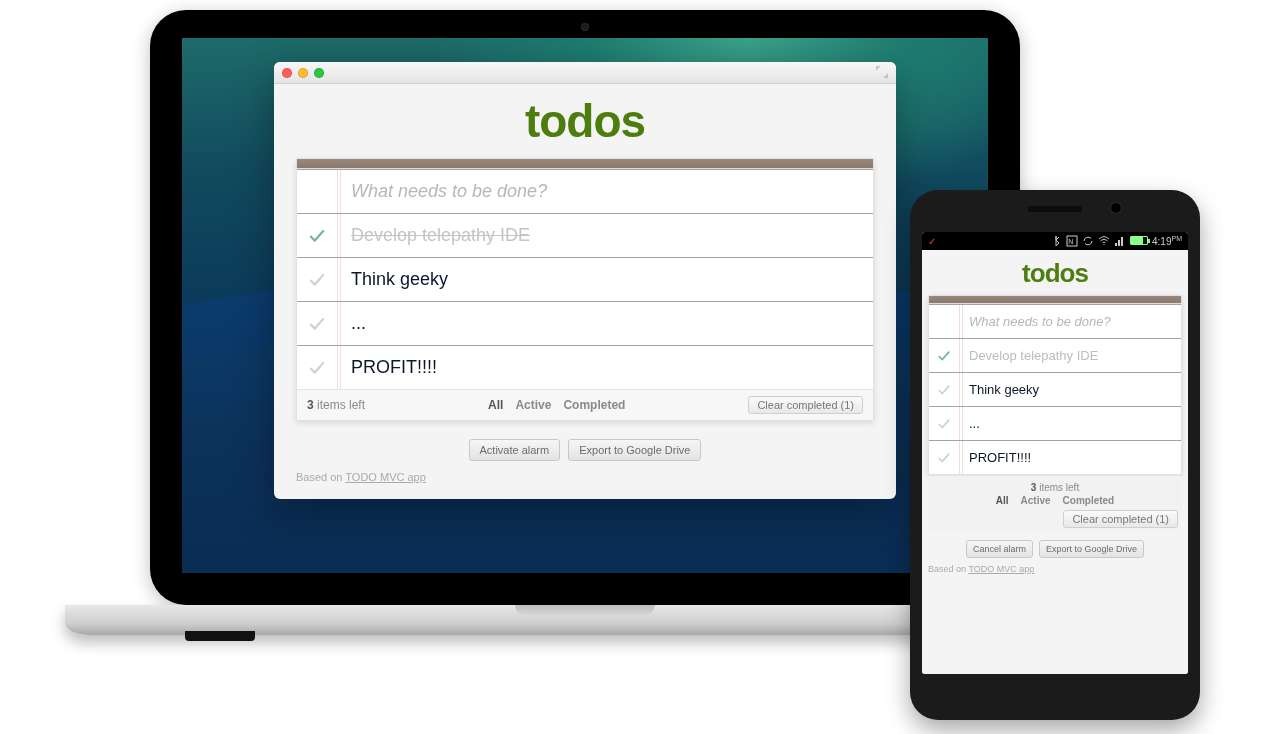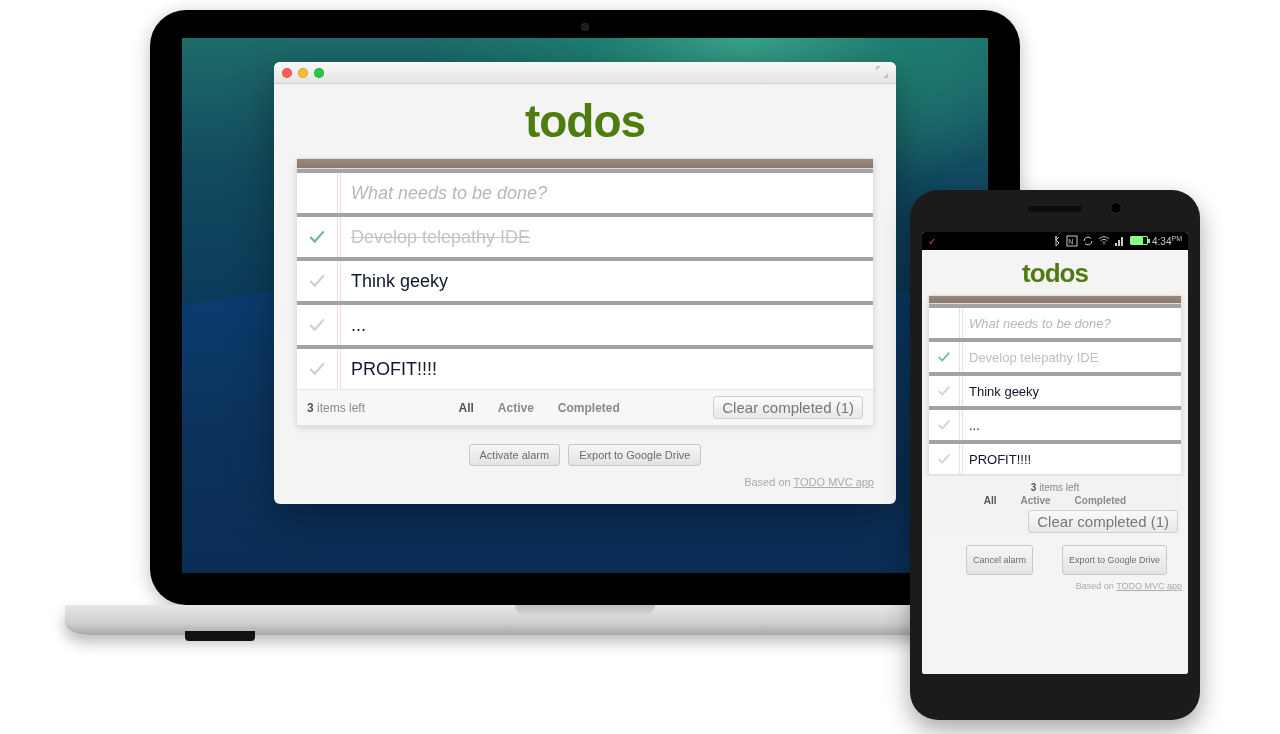--- a/index.html
+++ b/index.html
@@ -141,21 +141,21 @@
   }
   .card-header-strip{
     height:10px;
     background: linear-gradient(#9a887a,#8a796c);
     border-bottom:1px solid #ddd;
   }
   .row {
     display:flex;
     align-items:center;
     min-height:44px;
-    border-top:4px solid #a3a3a3;
+    border-top:1px solid #a3a3a3;
     position:relative;
     padding:0 12px 0 0;
   }
   .row:first-of-type{border-top:none;}
   .row::before{
     content:"";
     position:absolute;
     left:40px;top:0;bottom:0;
     width:0;
     border-left:1px solid #f3dcdc;
@@ -190,50 +190,50 @@
     display:flex;
     align-items:center;
     justify-content:space-between;
     padding:6px 10px;
     font-size:12px;
     color:#8a8a8a;
     background:#f7f7f7;
     border-top:1px solid #e6e6e6;
   }
   .count b{color:#555;font-weight:600;}
-  .filters{display:flex;gap:24px;}
+  .filters{display:flex;gap:12px;}
   .filters span{cursor:pointer;font-weight:bold;}
   .filters .sel{font-weight:700;color:#555;}
   .clear-btn{
     background:linear-gradient(#fafafa,#e8e8e8);
     border:1px solid #cfcfcf;
     border-radius:3px;
     padding:2px 8px;
-    font-size:15px;
+    font-size:11px;
     color:#777;
     cursor:pointer;
   }
 
   .below-buttons{
     display:flex;
     justify-content:center;
     gap:8px;
     margin-top:18px;
   }
   .pill-btn{
     background:linear-gradient(#f6f6f6,#e3e3e3);
     border:1px solid #c8c8c8;
     border-radius:3px;
     padding:4px 10px;
     font-size:11px;
     color:#6c6c6c;
     cursor:pointer;
   }
   .credits{
-    text-align:right;
+    text-align:left;
     font-size:11px;
     color:#aaa;
     margin-top:10px;
   }
   .credits .link{ text-decoration:underline; }
 
   
   .phone{
     position:absolute;
     right:80px;
@@ -314,21 +314,21 @@
     padding:6px 4px 2px;
     font-size:10px;
     color:#8a8a8a;
     background:#f2f2f2;
     border-top:1px solid #e4e4e4;
   }
   .phone-footer .count{display:block;}
   .phone-footer .filters{justify-content:center;margin-top:2px;}
   .phone-footer .clear-wrap{text-align:right;margin-top:4px;}
   .phone-app .below-buttons{margin-top:10px;gap:6px;}
-  .phone-app .pill-btn{font-size:9px;padding:9px 6px;margin-left:23px;}
+  .phone-app .pill-btn{font-size:9px;padding:3px 6px;}
   .phone-app .credits{font-size:9px;margin-top:6px;}
 
 </style>
 </head>
 <body>
 
 <div class="laptop">
   <div class="laptop-screen-outer">
     <div class="laptop-cam"></div>
     <div class="laptop-screen">
@@ -454,21 +454,21 @@
             </svg>
           </span>
         <span class="ico">
             <svg viewBox="0 0 12 12">
               <path d="M1 11h2V8H1zM4 11h2V5H4zM7 11h2V2H7z" fill="#c9c9c9"></path>
             </svg>
           </span>
         <span class="battery">
             <i></i>
           </span>
-        <span><span>4:34</span><sup style="font-size:7px;">PM</sup></span>
+        <span><span>4:19</span><sup style="font-size:7px;">PM</sup></span>
       </span>
     </div>
 
     <div class="phone-app">
       <h1 class="todos-title">todos</h1>
 
       <div class="todo-card">
         <div class="card-header-strip"></div>
 
         <div class="row">

